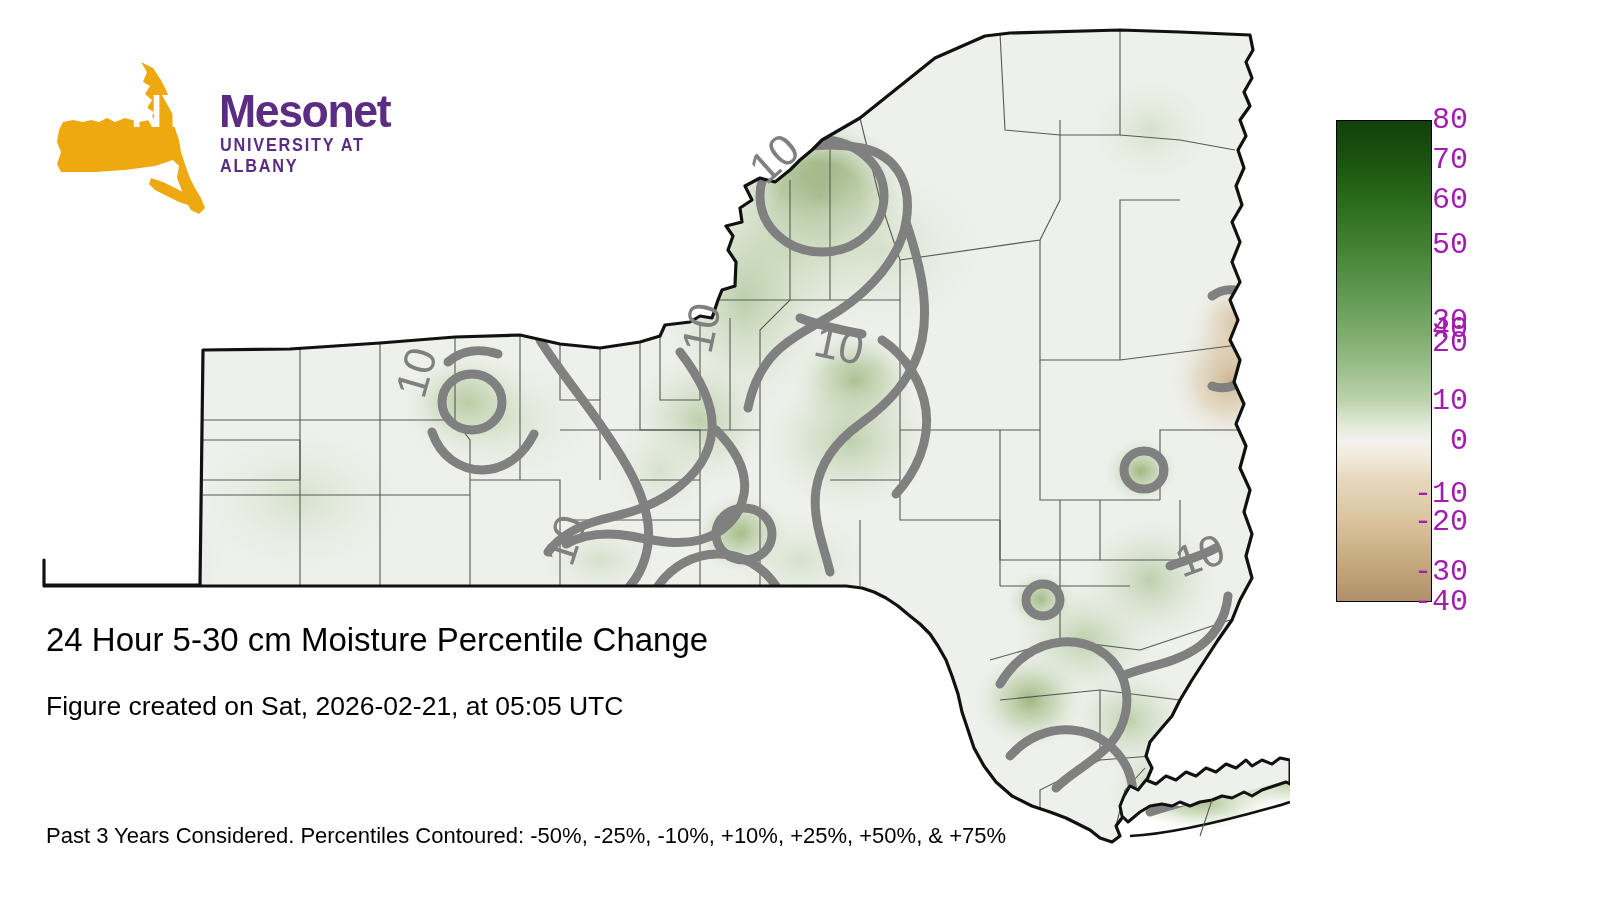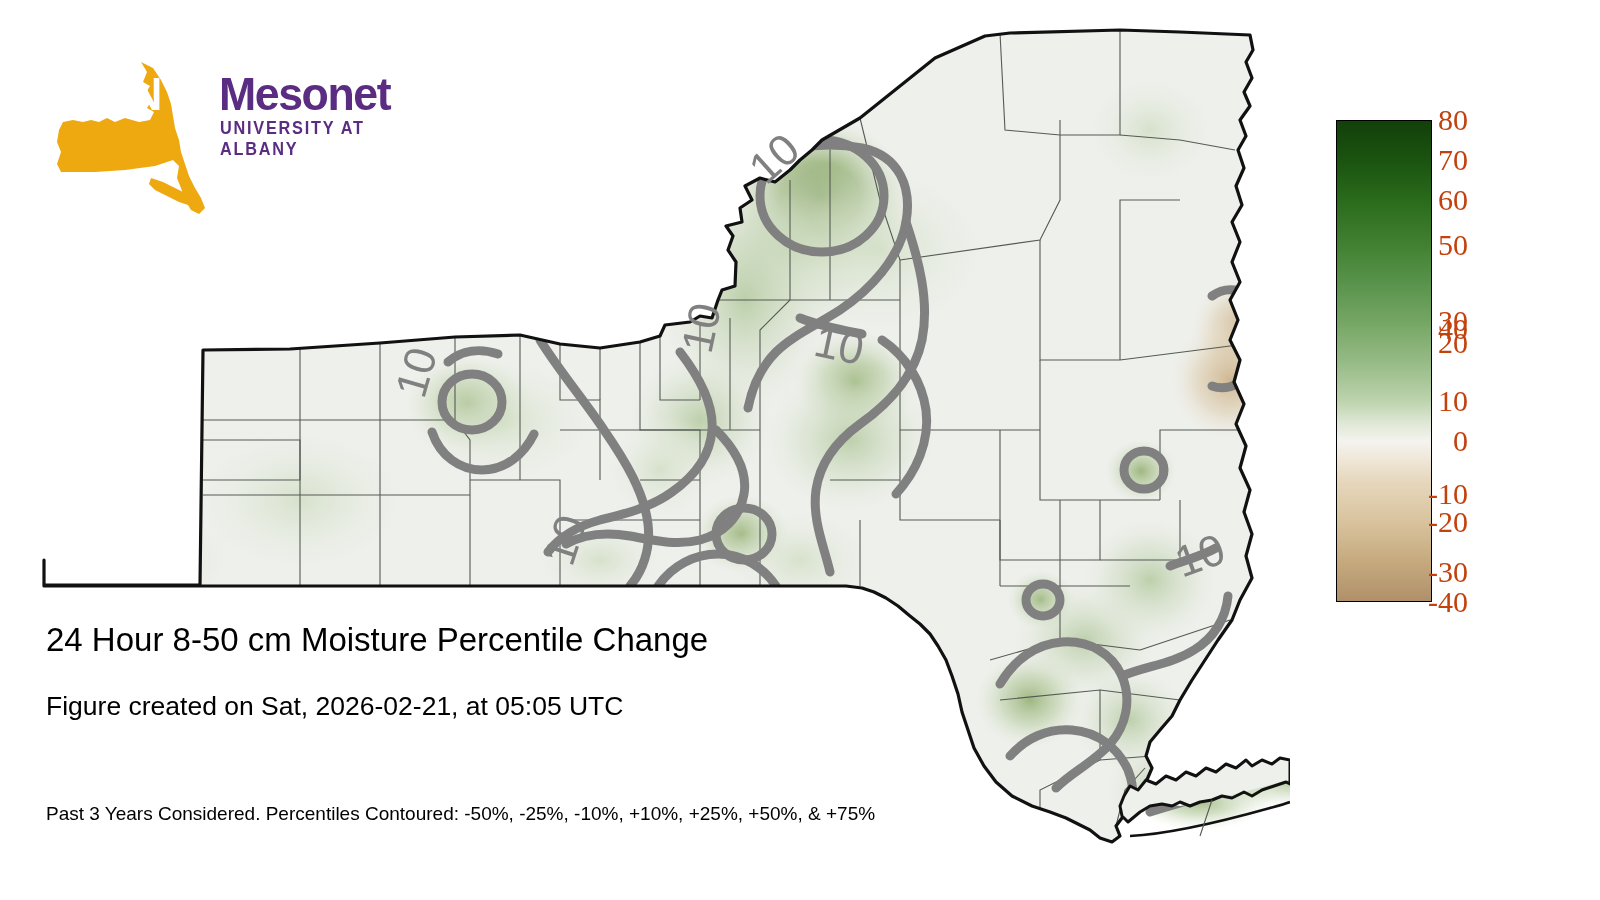--- a/index.html
+++ b/index.html
@@ -27,21 +27,21 @@
   #logo-state {
     position: absolute;
     left: 0px;
     top: 0px;
     width: 160px;
     height: 155px;
   }
   #logo-wordmark {
     position: absolute;
     left: 76px;
-    top: 6px;
+    top: 23px;
     width: 270px;
     height: 105px;
     text-decoration: underline;
   }
   .logo-nys {
     position: absolute;
     left: 0px;
     top: 0px;
     font-size: 47px;
     font-weight: bold;
@@ -105,23 +105,23 @@
     left: 1440px;
     top: 108px;
     width: 70px;
     height: 510px;
   }
   .cb-tick {
     position: absolute;
     right: 42px;
     font-size: 30px;
     line-height: 30px;
-    color: #c2410c;
+    color: #a21caf;
     white-space: nowrap;
-    font-family: Liberation Serif, serif;
+    font-family: Liberation Mono, monospace;
   }
 
   
   #caption {
     position: absolute;
     left: 46px;
     top: 620px;
     width: 1100px;
   }
   #fig-title {
@@ -136,22 +136,22 @@
   .sub-line {
     font-size: 26.5px;
     line-height: 44px;
     color: #000000;
     white-space: nowrap;
     font-family: "Liberation Sans", sans-serif;
   }
   #footnote {
     position: absolute;
     left: 46px;
-    top: 802px;
-    font-size: 19px;
+    top: 824px;
+    font-size: 22px;
     line-height: 24px;
     color: #000000;
     white-space: nowrap;
     font-family: "Liberation Sans", sans-serif;
     text-align: center;
   }
 </style>
 </head>
 <body>
 
@@ -441,16 +441,16 @@
     <div class="cb-tick" style="top: 220px; margin-left: 48px;">20</div>
     <div class="cb-tick" style="top: 278.167px;">10</div>
     <div class="cb-tick" style="top: 318.333px;">0</div>
     <div class="cb-tick" style="top: 371px;">-10</div>
     <div class="cb-tick" style="top: 398.667px;">-20</div>
     <div class="cb-tick" style="top: 438.833px; margin-top: 10px;">-30</div>
     <div class="cb-tick" style="top: 479px;">-40</div>
   </div>
 
 <div id="caption">
-  <div id="fig-title">24 Hour 8-50 cm Moisture Percentile Change</div>
+  <div id="fig-title">24 Hour 5-30 cm Moisture Percentile Change</div>
   <div class="sub-line">Figure created on Sat, 2026-02-21, at 05:05 UTC</div>
 </div>
 <div id="footnote">Past 3 Years Considered. Percentiles Contoured: -50%, -25%, -10%, +10%, +25%, +50%, &amp; +75%</div>
 
 </body></html>

